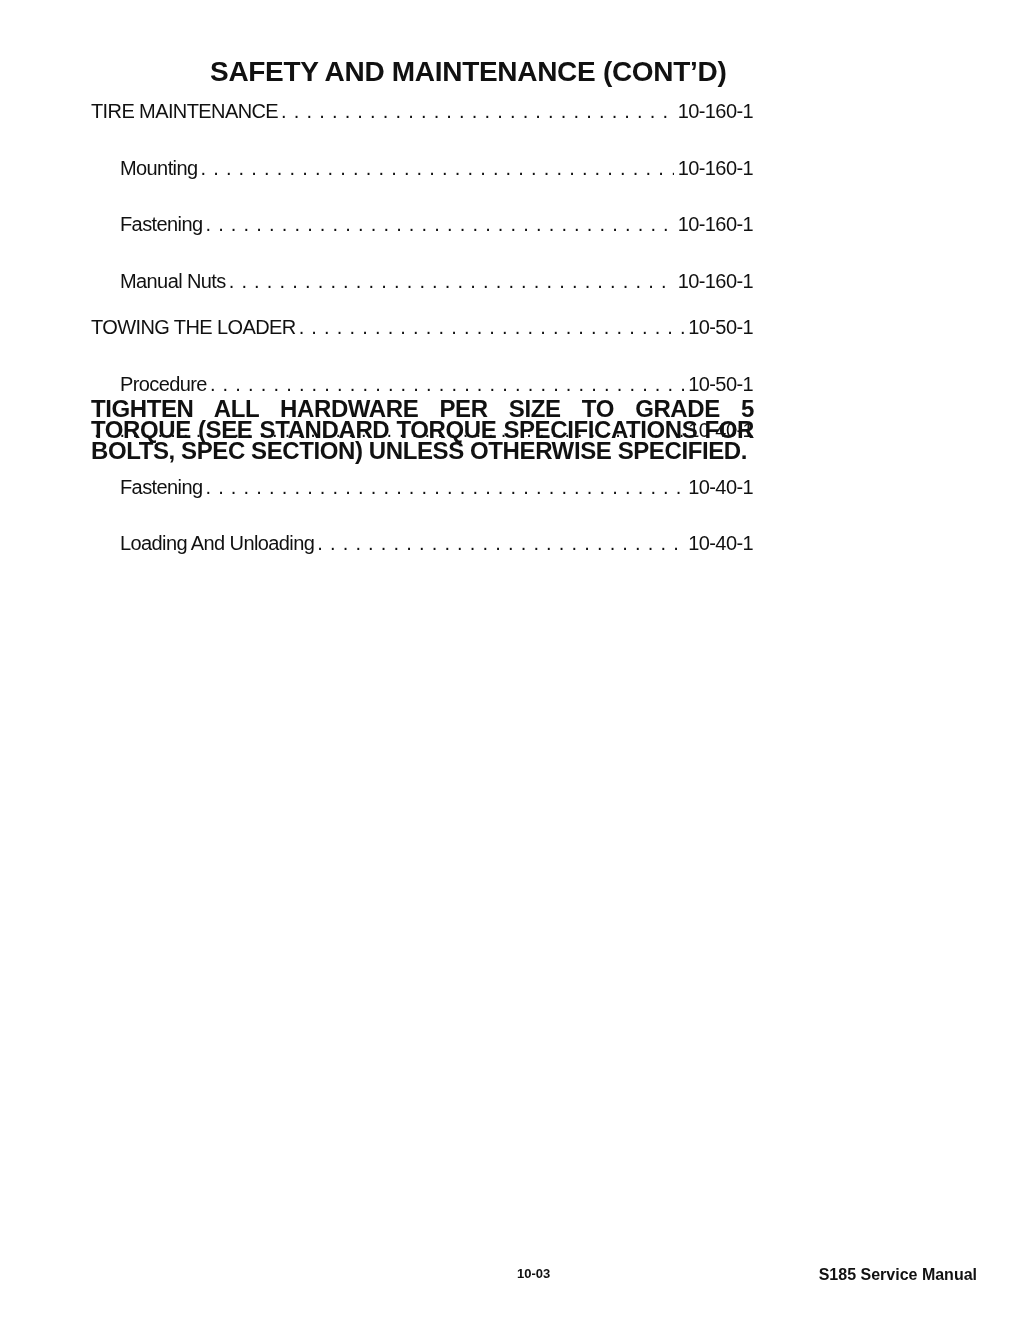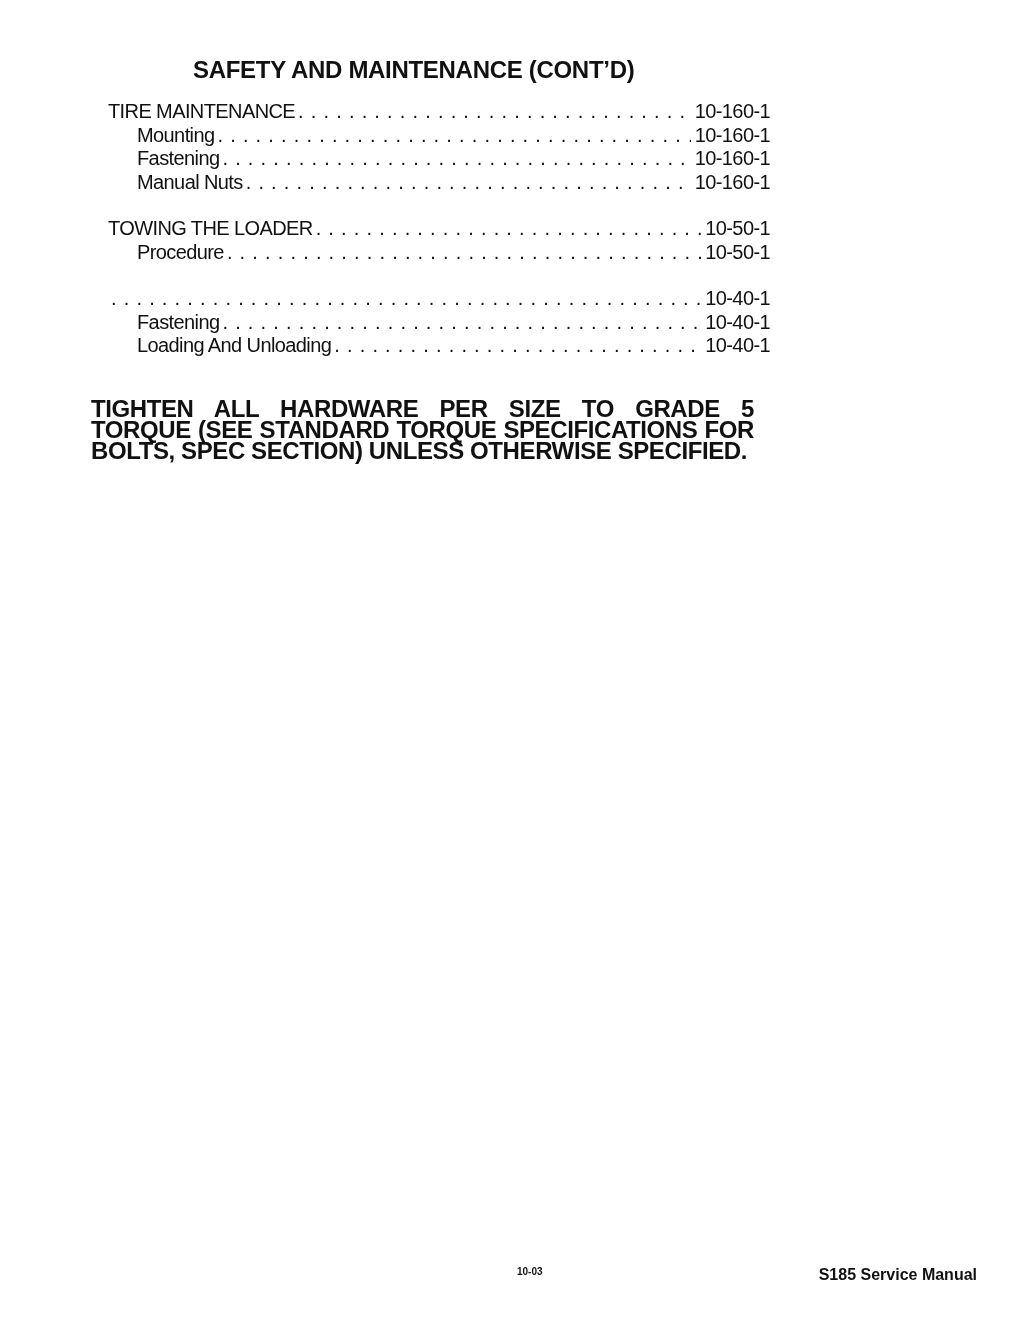--- a/index.html
+++ b/index.html
@@ -1,27 +1,27 @@
 <!DOCTYPE html>
 <html><head>
 <meta charset="utf-8">
 <style>
   html, body { margin: 0; padding: 0; background: #ffffff; }
   body { width: 1024px; height: 1326px; position: relative; overflow: hidden; color: #111; font-family: "Liberation Sans", sans-serif; }
-  .title { position: absolute; left: 193px; top: 56px; font-size: 24px; font-weight: bold; letter-spacing: -0.3px; }
-  .toc { position: absolute; left: 108px; top: 100px; width: 662px; }
+  .title { position: absolute; left: 210px; top: 56px; font-size: 28px; font-weight: bold; letter-spacing: -0.3px; }
+  .toc { position: absolute; left: 91px; top: 100px; width: 662px; }
   .group { margin-bottom: 23px; }
   .row { display: flex; align-items: baseline; font-size: 20px; line-height: 23.5px; letter-spacing: -0.6px; white-space: nowrap; }
-  .row.sub { padding-left: 29px; }
+  .row.sub { padding-left: 29px; margin-top: 33px; }
   .row .label { flex: 0 0 auto; }
   .row .dots { flex: 1 1 auto; overflow: hidden; margin: 0 4px 0 3px; letter-spacing: 4.2px; }
   .row .dots::before { content: ". . . . . . . . . . . . . . . . . . . . . . . . . . . . . . . . . . . . . . . . . . . . . . . . . . . . . . . . . . . . . . . . . . . . . . . . . . . . . . . . . . . . ."; letter-spacing: 0; word-spacing: 1.6px; }
   .row .page { flex: 0 0 auto; text-align: center; }
   .note { position: absolute; left: 91px; top: 398px; width: 663px; font-size: 24px; font-weight: bold; line-height: 21px; letter-spacing: -0.4px; text-align: justify; text-align-last: left; }
-  .footer-page { position: absolute; left: 517px; top: 1266px; font-size: 10px; font-weight: bold; }
+  .footer-page { position: absolute; left: 517px; top: 1266px; font-size: 13px; font-weight: bold; }
   .footer-manual { position: absolute; right: 47px; top: 1266px; font-size: 16px; font-weight: bold; }
 </style>
 </head>
 <body>
 
 <div class="title">SAFETY AND MAINTENANCE (CONT’D)</div>
 
 <div class="toc">
   <div class="group">
     <div class="row">

